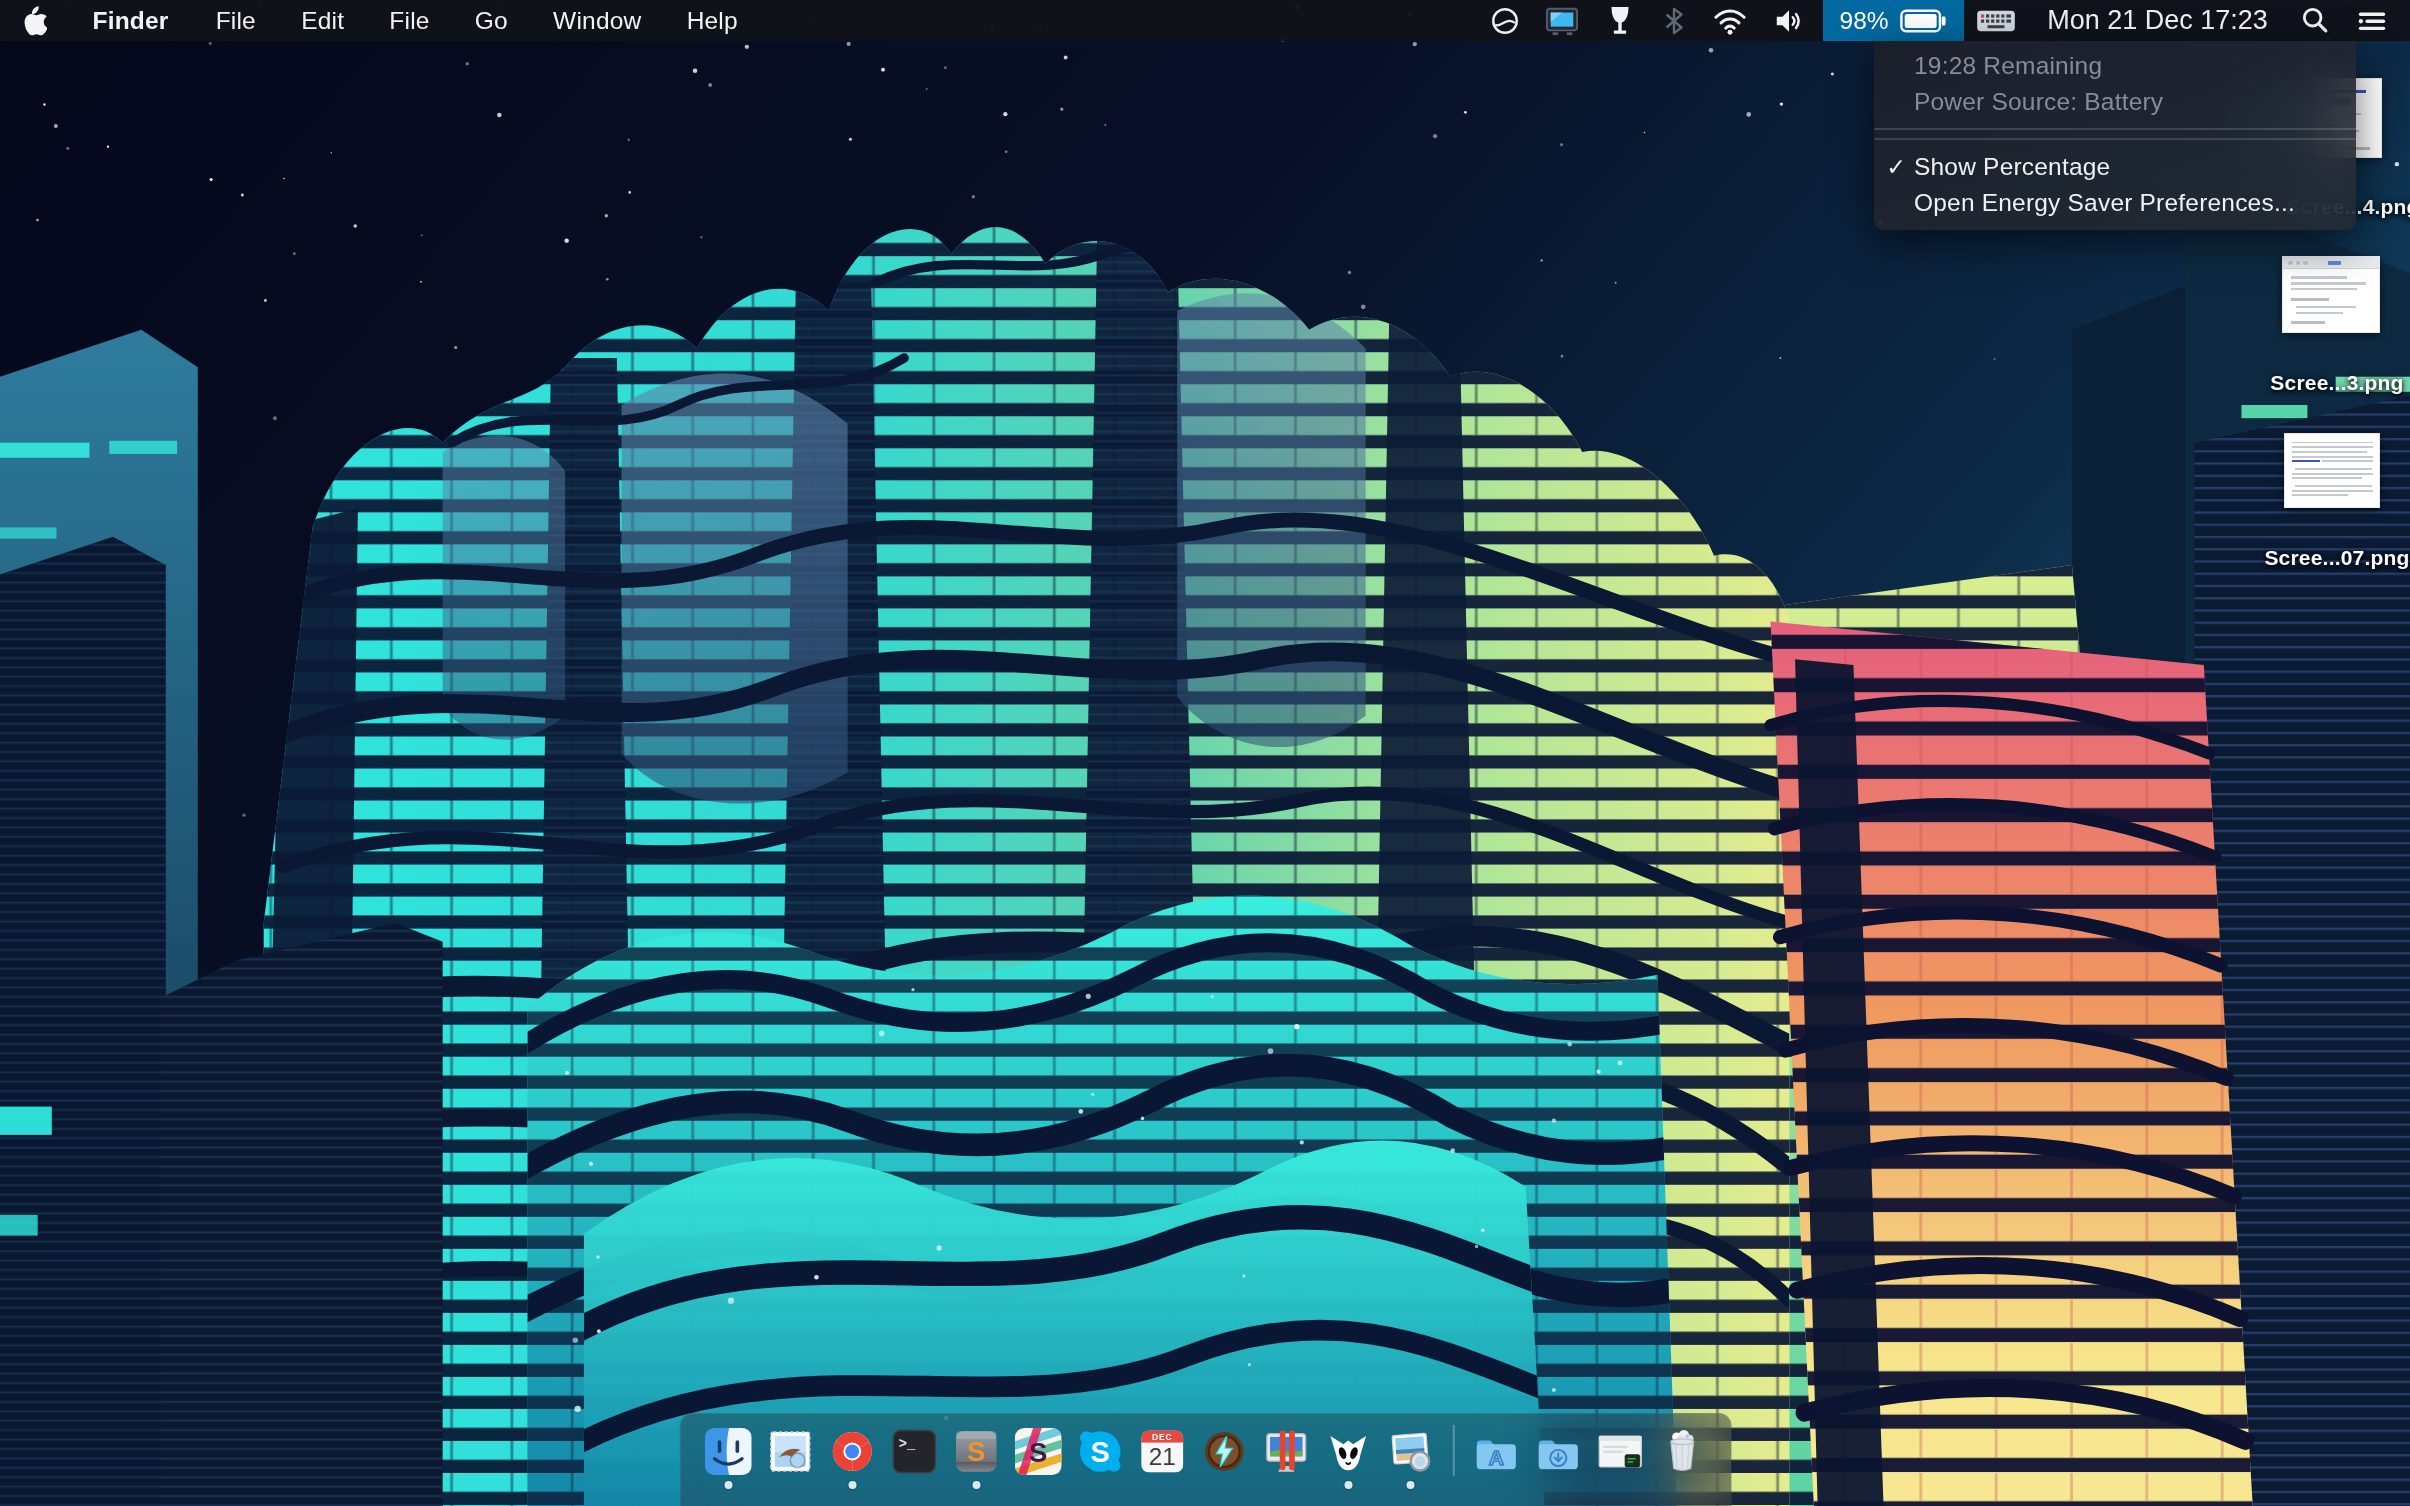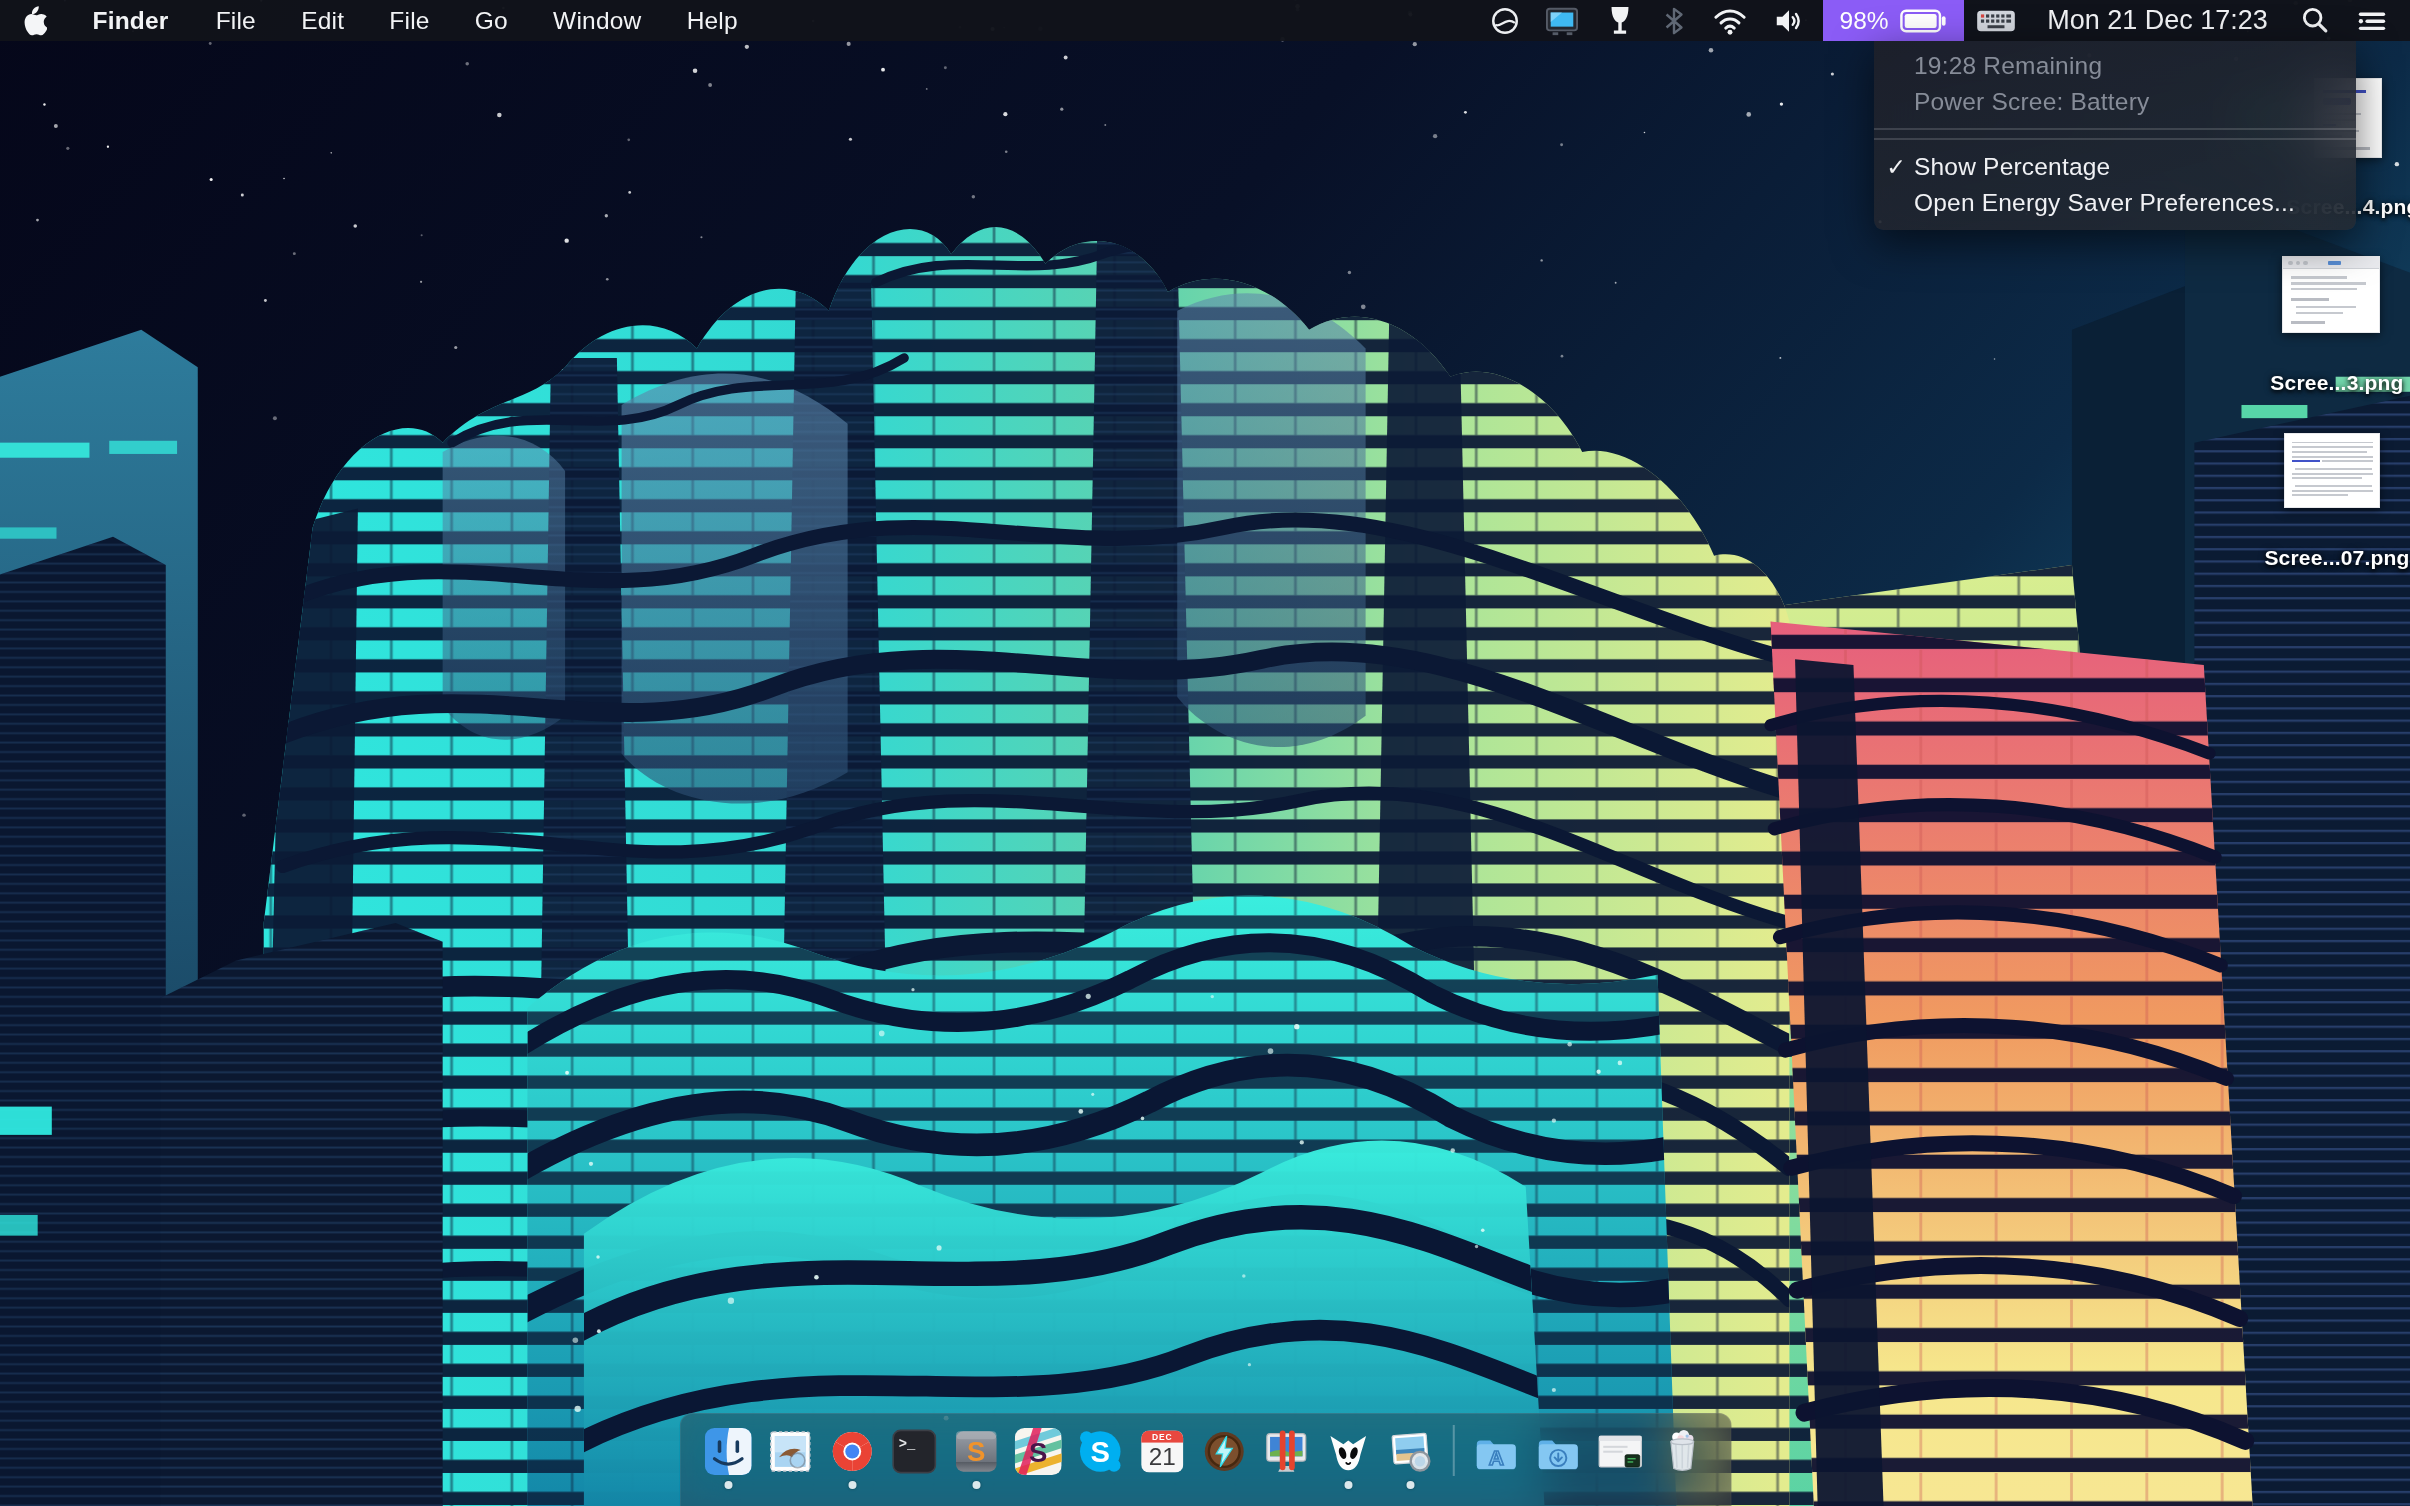--- a/index.html
+++ b/index.html
@@ -17,21 +17,21 @@
     background:rgba(17,19,26,.97);
     display:flex;align-items:center;color:#f2f3f5;font-size:24.5px;
   }
   .apple-wrap{padding:0 21px 0 19px;display:flex;align-items:center;height:100%;}
   .mi{padding:0 22.6px;height:100%;display:flex;align-items:center;letter-spacing:0.2px;}
   .mi.bold{font-weight:700;padding:0 24.5px;}
   .mb-right{margin-left:auto;display:flex;align-items:center;height:100%;}
   .sicon{padding:0 12.2px;height:100%;display:flex;align-items:center;}
   .batt-block{
     height:100%;display:flex;align-items:center;gap:11.3px;
-    padding:0 17px;background:#8b5cf6;color:#fff;margin-left:5.6px;
+    padding:0 17px;background:#0369a1;color:#fff;margin-left:5.6px;
   }
   .batt-pct{font-size:24.5px;}
   .clock{padding:0 19px;font-size:27px;white-space:nowrap;}
   .pad-r{width:9.4px;}
   
   .menu-panel{
     position:absolute;top:41px;left:1874px;width:482px;z-index:60;
     background:linear-gradient(165deg,rgba(30,32,42,.92),rgba(36,42,50,.86));
     backdrop-filter:blur(26px) saturate(1.2);
     border-radius:0 0 9.4px 9.4px;
@@ -528,21 +528,21 @@
         <rect x="11" y="15.5" width="21" height="3.6" rx="1.8" fill="#f1f2f4"></rect>
         <rect x="4" y="23" width="28" height="3.6" rx="1.8" fill="#f1f2f4"></rect>
       </svg>
     </div>
     <div class="pad-r"></div>
   </div>
 </div>
 
 <div class="menu-panel">
   <div class="mrow disabled">19:28 Remaining</div>
-  <div class="mrow disabled">Power Scree: Battery</div>
+  <div class="mrow disabled">Power Source: Battery</div>
   <div class="msep"></div>
   <div class="msep"></div>
   <div class="mrow">
     <span class="mcheck">✓</span>
     <span>Show Percentage</span>
   </div>
   <div class="mrow">
     <span>Open Energy Saver Preferences...</span>
   </div>
 </div>

